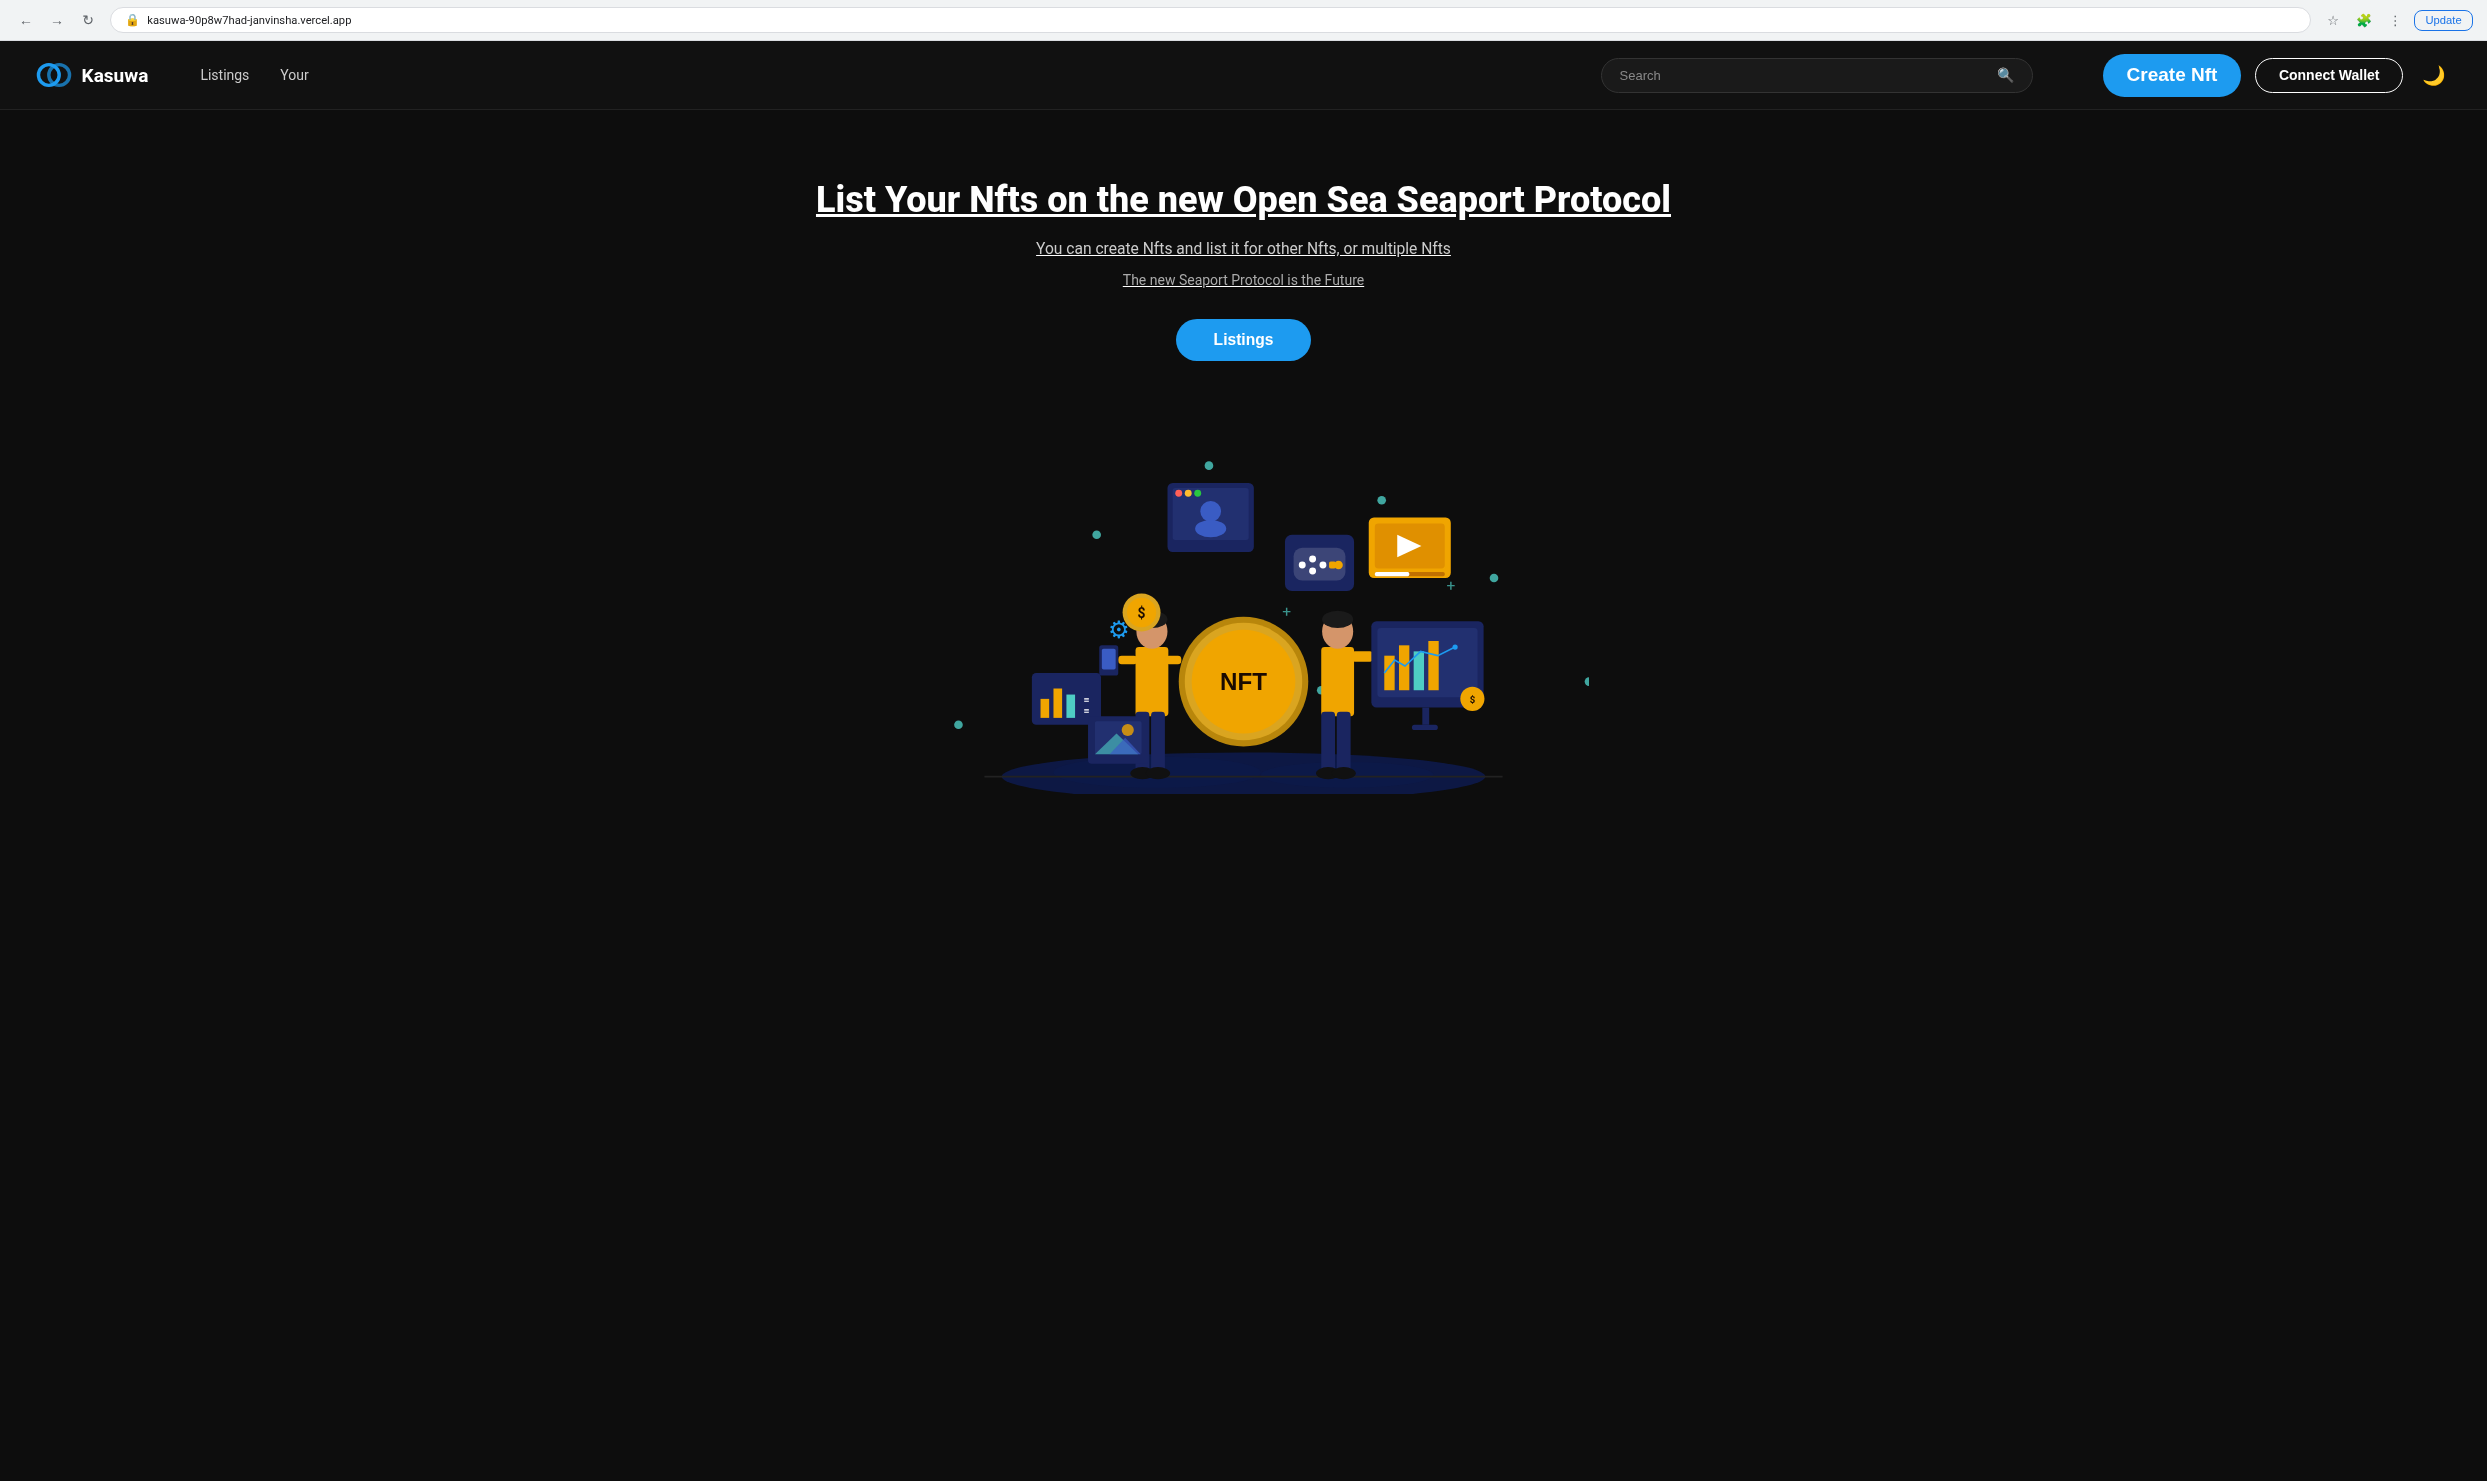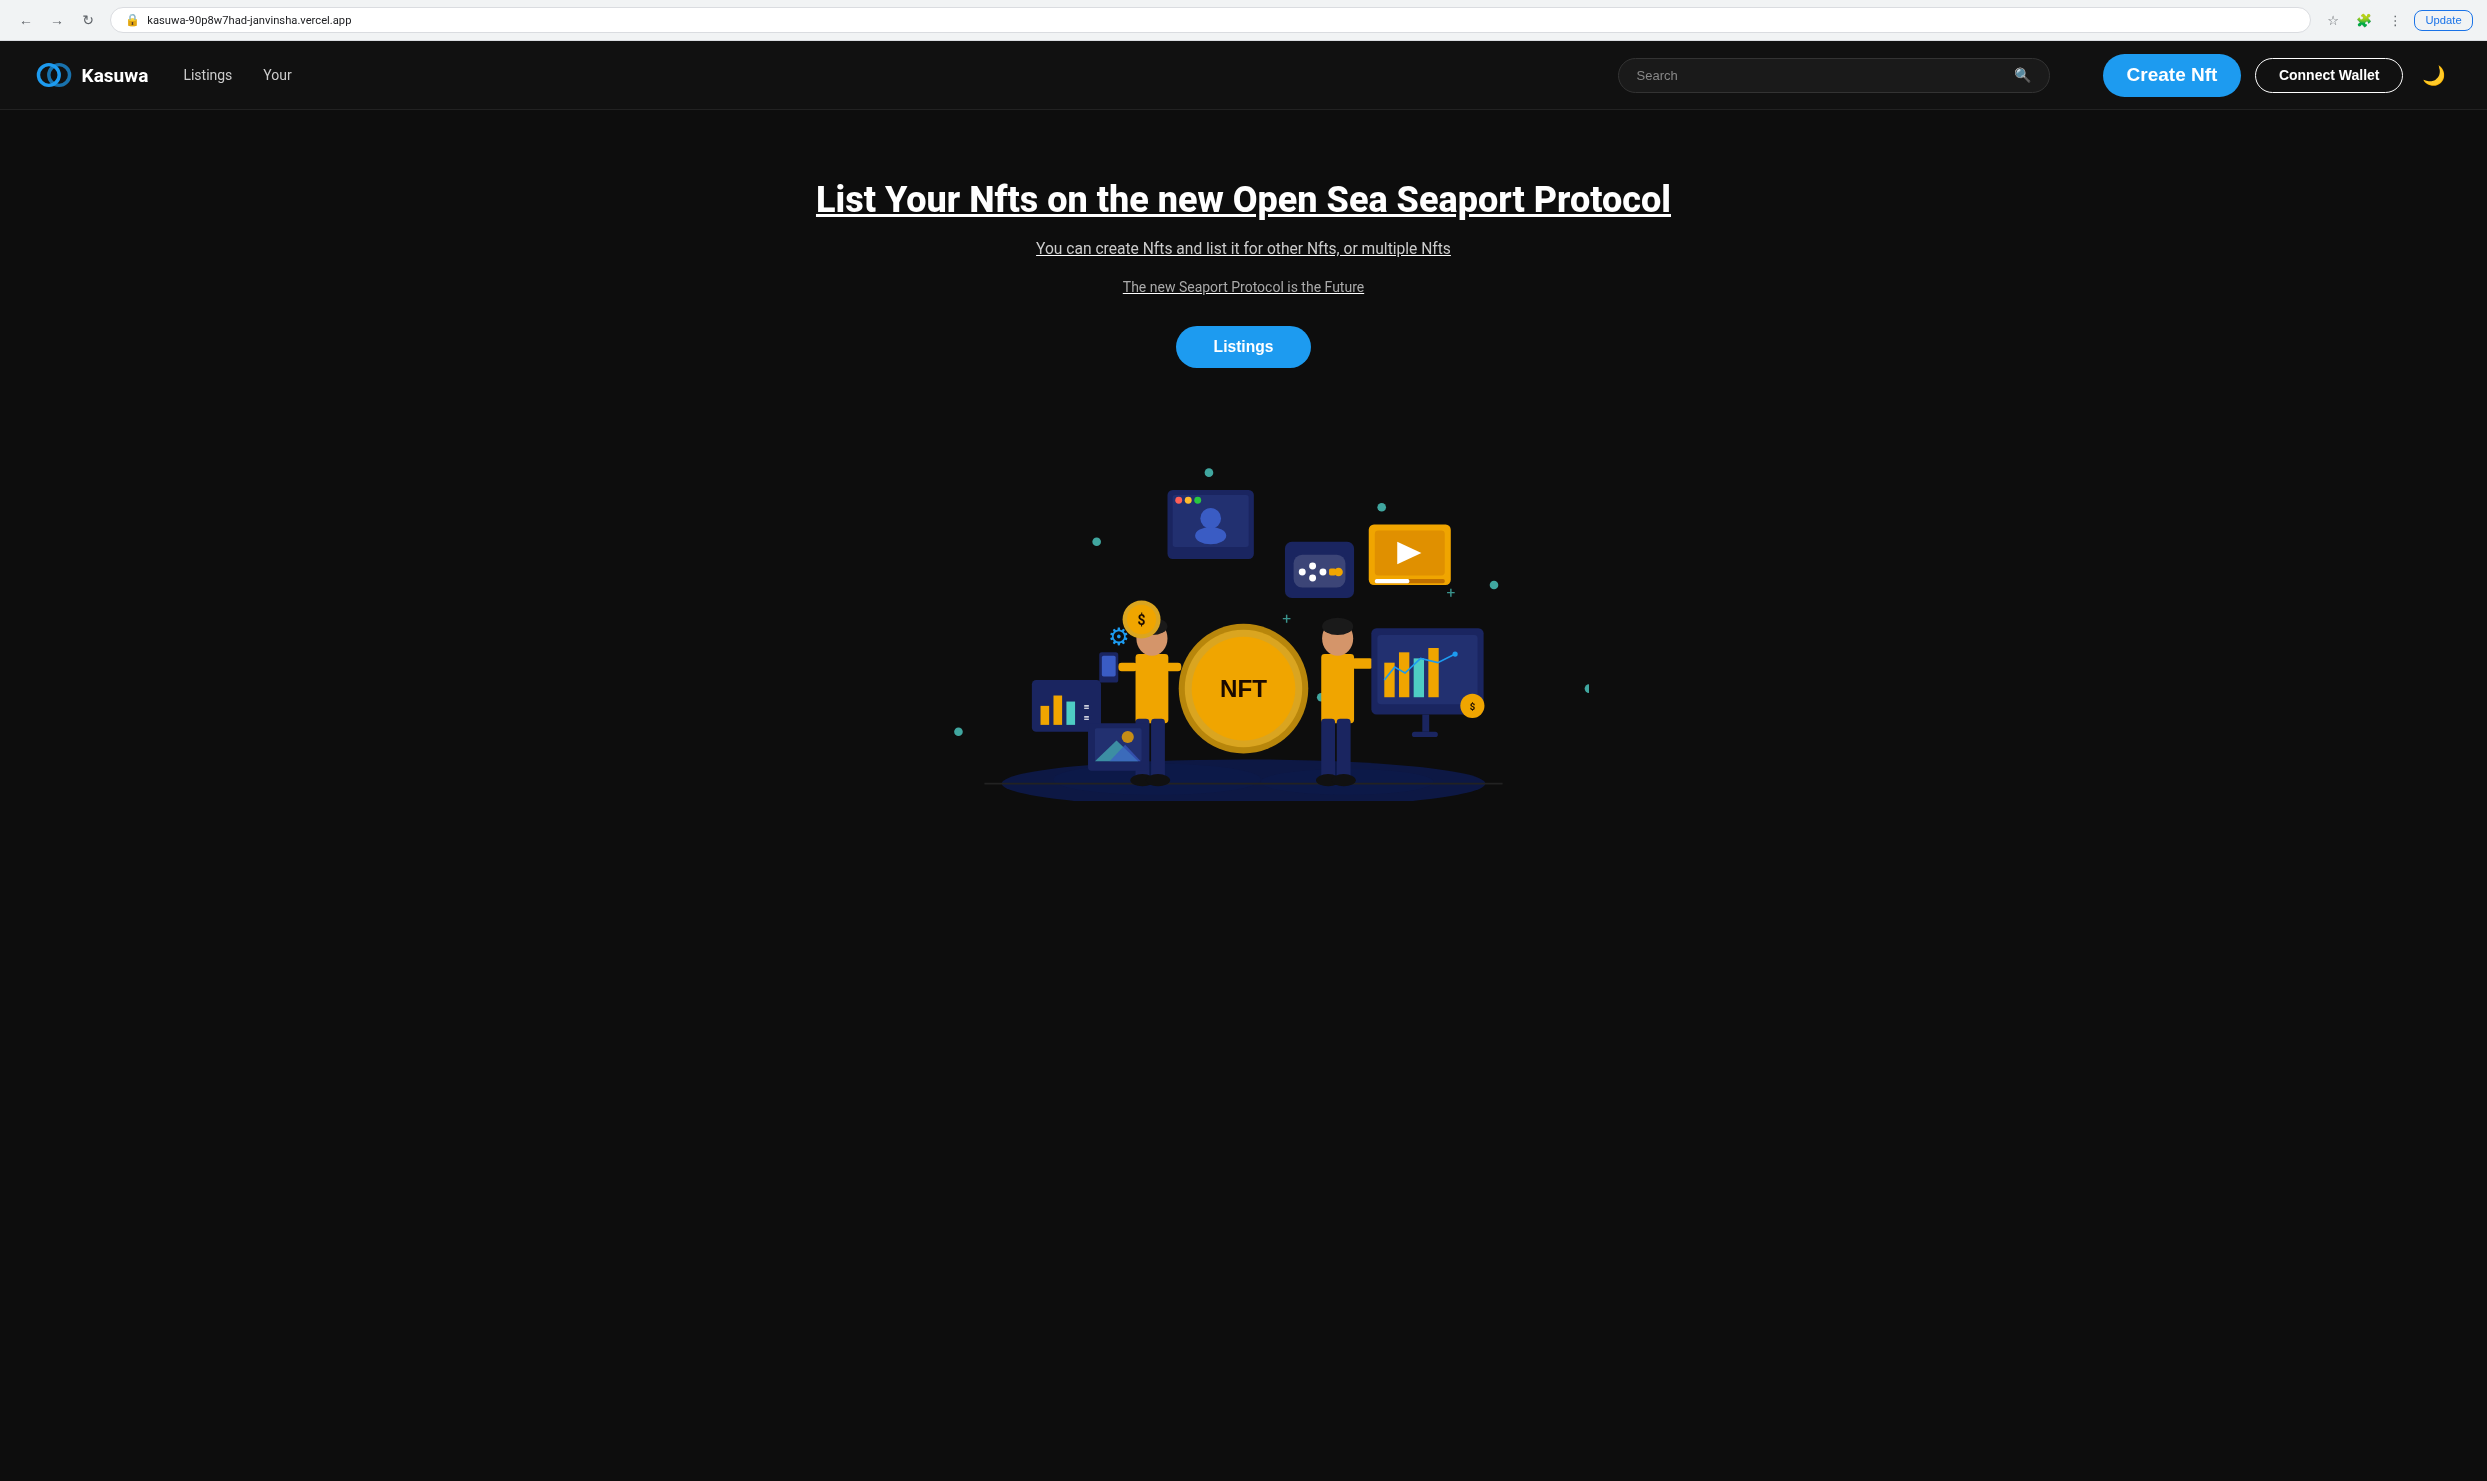--- a/index.html
+++ b/index.html
@@ -64,21 +64,21 @@
     }
 
     
     .navbar {
       background: #111;
       border-bottom: 0.9px solid #222;
       padding: 0 35px;
       display: flex;
       align-items: center;
       height: 69px;
-      gap: 35px;
+      gap: 52px;
     }
     .logo-container {
       display: flex; align-items: center; gap: 8.6px; cursor: pointer;
     }
     .logo-icon {
       width: 38px; height: 38px;
     }
     .logo-text {
       font-size: 19px; font-weight: 700; color: #fff;
     }
@@ -142,21 +142,21 @@
     .hero-title {
       font-size: 36px;
       font-weight: 800;
       color: #fff;
       line-height: 1.2;
       margin-bottom: 17.3px;
     }
     .hero-subtitle {
       font-size: 15.6px;
       color: #ccc;
-      margin-bottom: 21px;
+      margin-bottom: 14px;
     }
     .hero-tagline {
       font-size: 14px;
       color: #aaa;
       margin-bottom: 31px;
     }
     .listings-btn {
       background: #1d9bf0;
       color: #fff;
       border: none;

